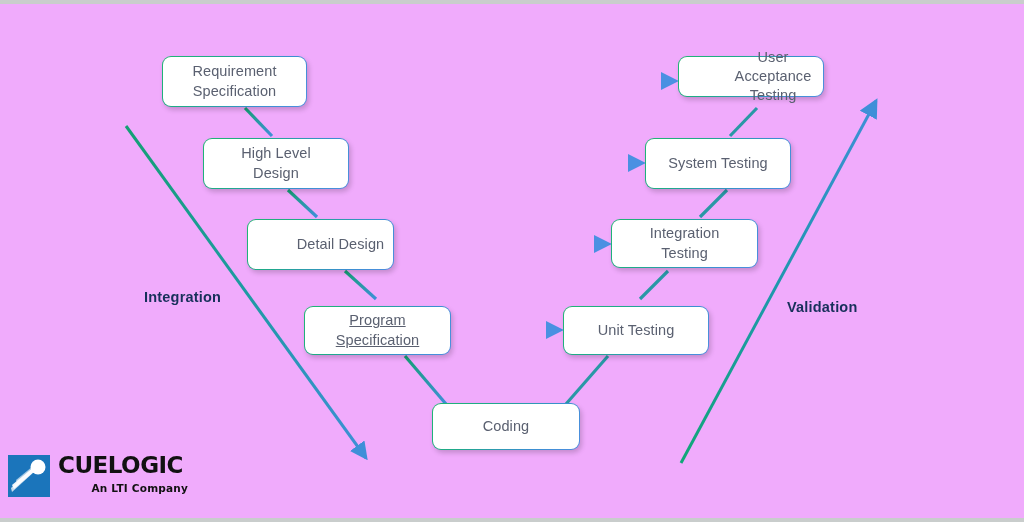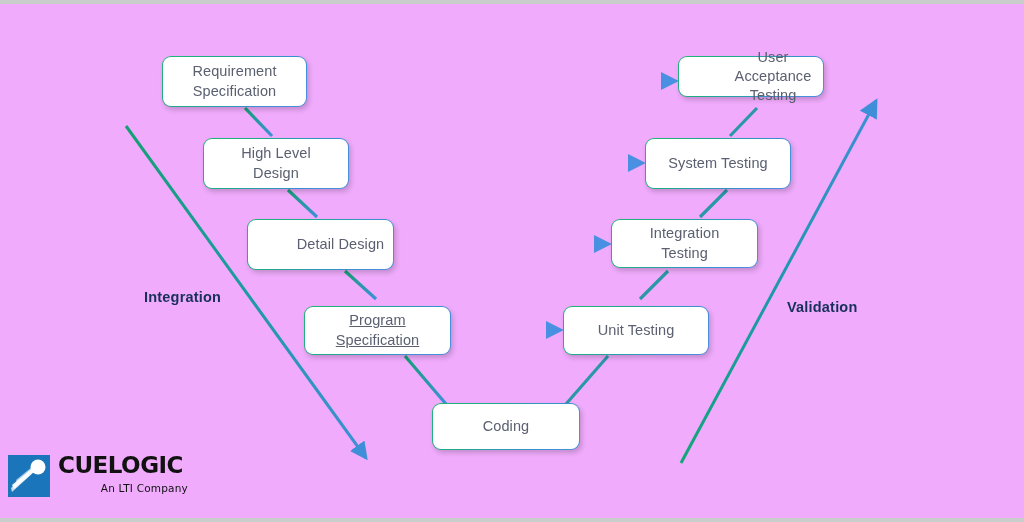--- a/index.html
+++ b/index.html
@@ -92,21 +92,21 @@
   #logo-word {
     font-family: "DejaVu Sans", sans-serif;
     font-weight: bold;
     font-size: 23px;
     letter-spacing: -0.5px;
     color: #111111;
     line-height: 1;
   }
   #logo-tag {
     font-family: "DejaVu Sans", sans-serif;
-    font-weight: normal;
+    font-weight: bold;
     font-size: 10.5px;
     color: #111111;
     text-align: right;
     margin-top: 5px;
     letter-spacing: 0.2px;
   }
 </style>
 </head>
 <body>
 

